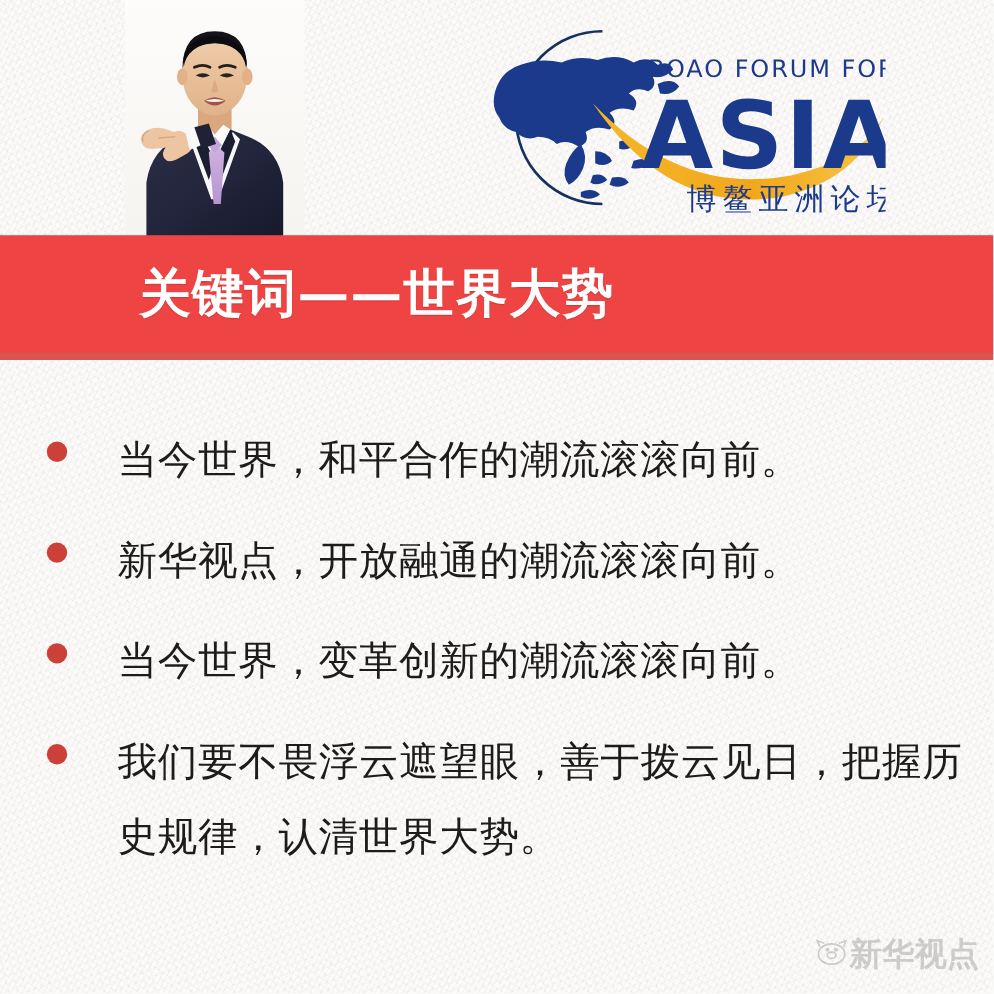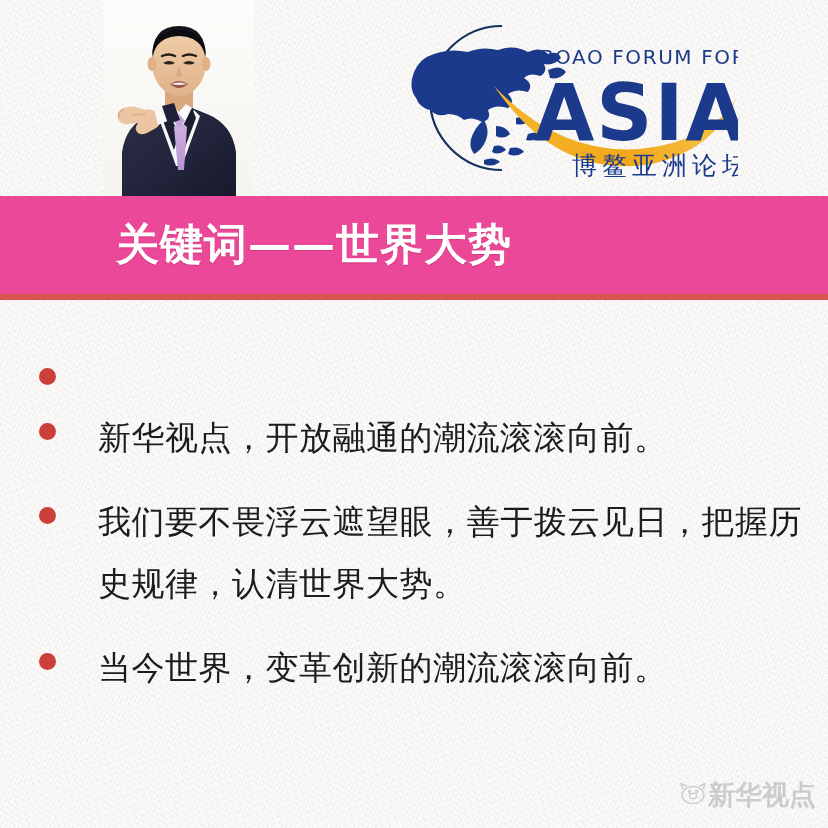--- a/index.html
+++ b/index.html
@@ -93,21 +93,21 @@
   }
   #logo svg { display: block; }
 
   
   #banner {
     position: absolute;
     left: 0;
     top: 196px;
     width: 828px;
     height: 99px;
-    background: #ec4899;
+    background: #ef4444;
   }
   #banner-title {
     position: absolute;
     left: 116px;
     top: 50%;
     transform: translateY(-52%);
     color: #ffffff;
     font-family: "DejaVu Serif", "Liberation Serif", serif;
     font-weight: 700;
     font-size: 43px;
@@ -329,35 +329,36 @@
 
   <div id="banner">
     <div id="banner-title">关键词——世界大势</div>
   </div>
   <div id="banner-underline"></div>
 
   <div id="bullets">
 
     <div class="bullet-row">
       <div class="bullet-dot"></div>
+      <div class="bullet-text">当今世界，和平合作的潮流滚滚向前。</div>
     </div>
 
     <div class="bullet-row">
       <div class="bullet-dot"></div>
       <div class="bullet-text">新华视点，开放融通的潮流滚滚向前。</div>
     </div>
 
     <div class="bullet-row">
       <div class="bullet-dot"></div>
-      <div class="bullet-text">我们要不畏浮云遮望眼，善于拨云见日，把握历史规律，认清世界大势。</div>
+      <div class="bullet-text">当今世界，变革创新的潮流滚滚向前。</div>
     </div>
 
     <div class="bullet-row">
       <div class="bullet-dot"></div>
-      <div class="bullet-text">当今世界，变革创新的潮流滚滚向前。</div>
+      <div class="bullet-text">我们要不畏浮云遮望眼，善于拨云见日，把握历史规律，认清世界大势。</div>
     </div>
 
   </div>
 
 
   <div id="watermark">
     <div id="watermark-icon">
       <svg width="30" height="26" viewBox="0 0 30 26" xmlns="http://www.w3.org/2000/svg">
         <g fill="none" stroke="#8d8d8d" stroke-width="1.4">
           <ellipse cx="15" cy="14" rx="11" ry="8.5"></ellipse>

